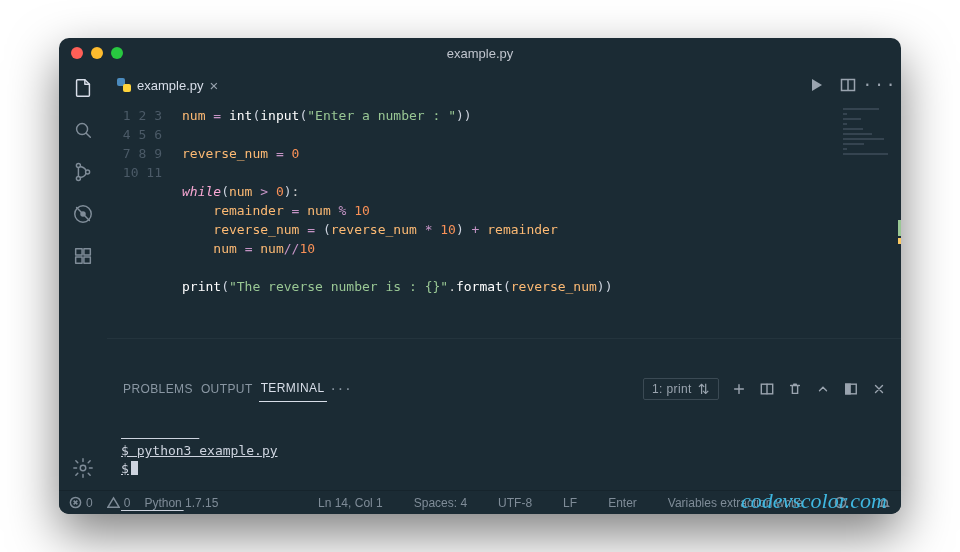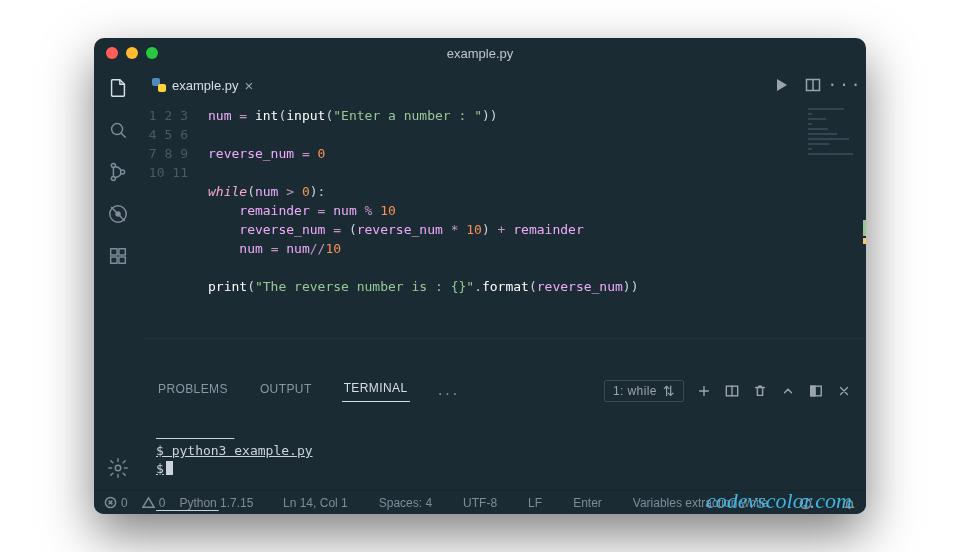--- a/index.html
+++ b/index.html
@@ -6,21 +6,21 @@
   html, body { width: 960px; height: 552px; background: transparent; }
   body {
     font-family: 'SF Mono', ui-monospace, Menlo, Consolas, monospace;
     font-size: 13px;
     color: #cccccc;
     display: flex;
     align-items: center;
     justify-content: center;
   }
   .window {
-    width: 772px;
+    width: 842px;
     height: 476px;
     background: #1b2b34;
     border-radius: 10px;
     box-shadow: 0 20px 50px rgba(0,0,0,0.5);
     display: flex;
     flex-direction: column;
     overflow: hidden;
   }
   .titlebar {
     height: 30px;
@@ -74,48 +74,48 @@
   .tab .py-ico::after { right:0; bottom:0; background:#ffd43b;}
   .tab-close { color:#9aa4af; cursor:pointer; font-size: 15px; line-height: 1;}
   .tab-actions {
     margin-left:auto; display:flex; align-items:center; gap:14px;
     padding-right:12px; color:#9aa4af;
   }
   .tab-actions .icn { width:18px; height:18px; cursor:pointer; display:flex; align-items:center; justify-content:center;}
   .tab-actions svg { width:16px; height:16px; fill:none; stroke:currentColor; stroke-width:1.5;}
   .tab-actions .play svg { fill: currentColor; stroke:none;}
   .dots { letter-spacing: 2px; font-size:16px; line-height:1; }
-  .editor-wrap { position:relative; flex:1; min-height:0; display:flex; }
+  .editor-wrap { position:relative; flex:1; min-height:0; display:flex;margin-left:9px; }
   .gutter {
     width: 58px; text-align:right; padding: 4px 12px 0 0;
     color:#4b5a67; font-size:13px; line-height:19px;
     user-select:none;
   }
   .code {
     flex:1; padding:4px 0 0 8px; font-size:13px; line-height:19px;
     white-space:pre; overflow:hidden;
   }
   .tok-kw   { color:#f9a8d4; font-style:italic;}
   .tok-fn   { color:#ffffff;}
   .tok-str  { color:#99c794;}
   .tok-num  { color:#f99157;}
   .tok-op   { color:#c594c5;}
-  .tok-id   { color:#f0abfc;}
+  .tok-id   { color:#fdba74;}
   .tok-par  { color:#cdd3de;}
   .minimap {
     width:64px; padding:6px 6px 0 6px;
     opacity:0.55;
   }
   .minimap .mmline { height:2px; margin-bottom:3px; background:#4b5a67; }
   .panel {
     height: 152px; display:flex; flex-direction:column;
     border-top:1px solid #24343d;
   }
   .panel-tabs {
-    height:36px; display:flex; align-items:flex-end; gap:28px;
+    height:36px; display:flex; align-items:center; gap:4px;
     padding:0 14px; font-size:12px; letter-spacing:0.4px;
     font-family: -apple-system, BlinkMacSystemFont, sans-serif;
     color:#8a97a3;
     margin-top:36px;
   }
   .panel-tab { cursor:pointer; padding:6px 2px; }
   .panel-tab.active { color:#d8dee9; border-bottom:1px solid #d8dee9; }
   .panel-tabs .dots { color:#8a97a3;}
   .panel-right { margin-left:auto; display:flex; align-items:center; gap:12px; color:#9aa4af;}
   .term-select {
@@ -136,21 +136,21 @@
     font-family: 'Brush Script MT','Segoe Script',cursive;
     font-size:22px; color:#3fb7e0; font-style:italic;
   }
   .statusbar {
     height:24px; background:#1b2b34; border-top:1px solid #16242c;
     display:flex; align-items:center; gap:14px;
     padding:0 10px; font-size:12px; color:#7f8c98;
     font-family: -apple-system, BlinkMacSystemFont, sans-serif;
   }
   .statusbar .sg { display:flex; align-items:center; gap:4px; cursor:pointer;}
-  .statusbar .right { margin-left:auto; display:flex; align-items:flex-end; gap:31px;}
+  .statusbar .right { margin-left:auto; display:flex; align-items:center; gap:31px;}
   .st-ico { width:13px; height:13px; display:inline-flex;}
   .st-ico svg{width:13px;height:13px;fill:none;stroke:currentColor;stroke-width:1.6;}
   .edge-green { position:absolute; right:0; top:118px; width:3px; height:16px; background:#99c794;}
   .edge-yellow{ position:absolute; right:0; top:136px; width:3px; height:6px; background:#f9c863;}
 </style>
 </head>
 <body>
 
 <div class="window">
 
@@ -264,21 +264,21 @@
       </div>
 
       <div class="panel">
         <div class="panel-tabs">
           <span class="panel-tab">PROBLEMS</span>
           <span class="panel-tab">OUTPUT</span>
           <span class="panel-tab active">TERMINAL</span>
           <span class="dots">···</span>
           <div class="panel-right">
             <span class="term-select">
-              <span>1: while</span>
+              <span>1: print</span>
               <span class="chev">⇅</span>
             </span>
             <span class="picon">
                 <svg viewBox="0 0 16 16">
                   <path d="M8 3v10M3 8h10"></path>
                 </svg>
               </span>
             <span class="picon">
                 <svg viewBox="0 0 16 16">
                   <rect x="1.5" y="2.5" width="13" height="11"></rect>

